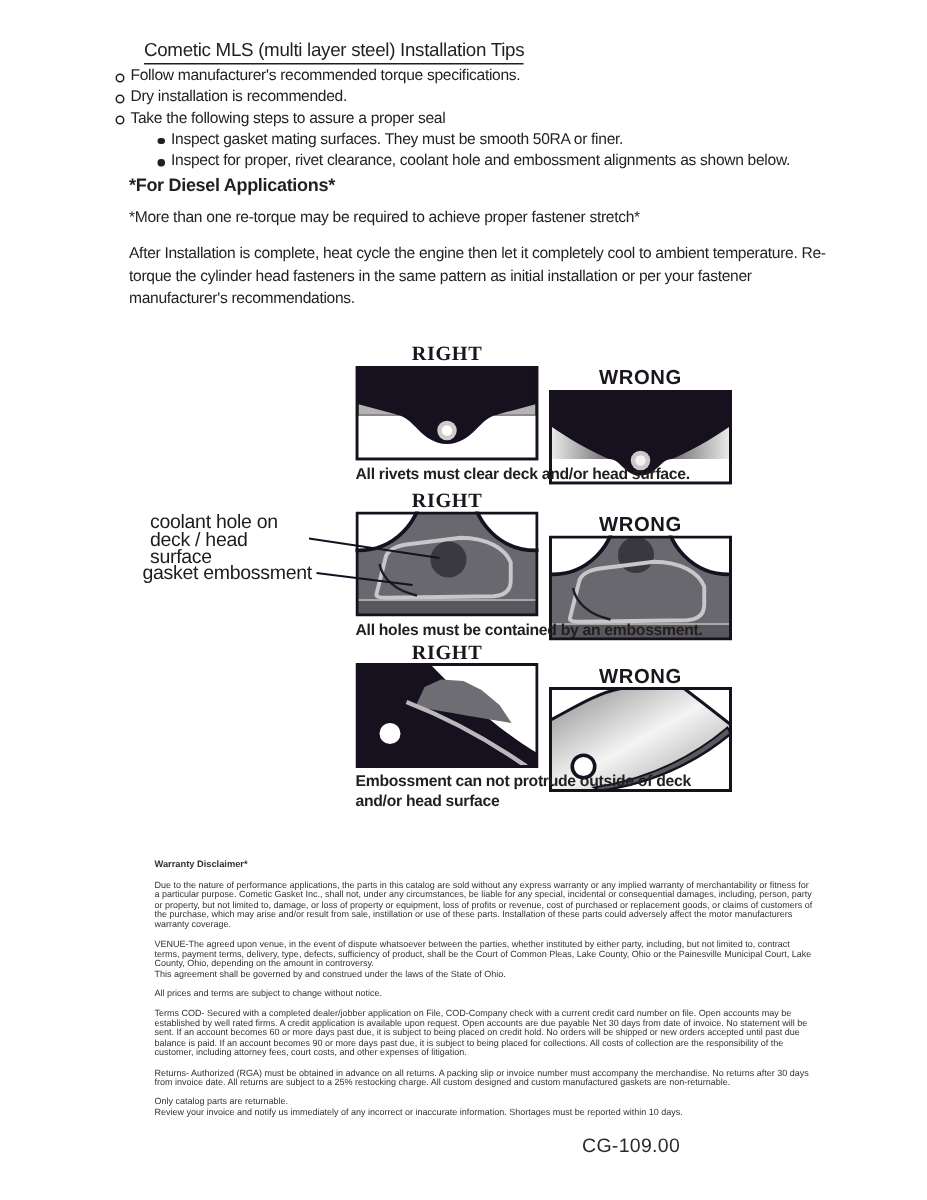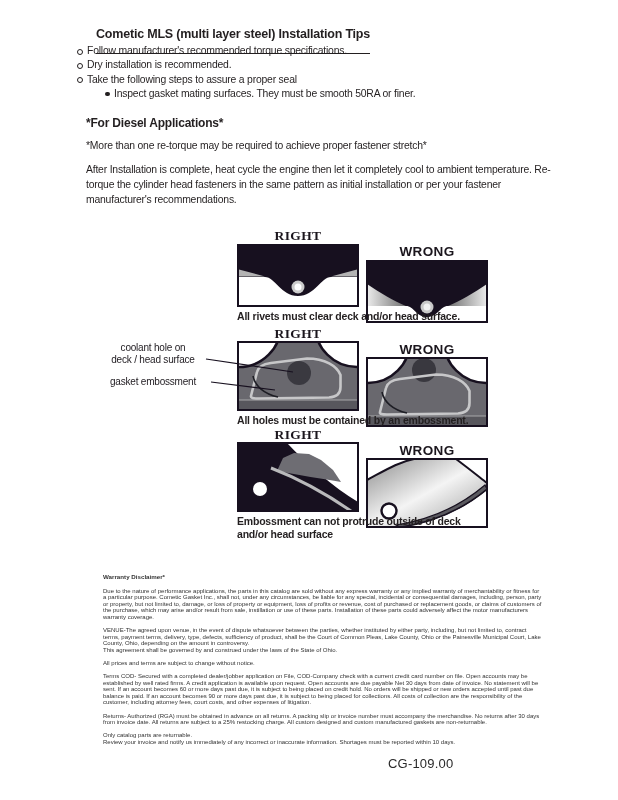--- a/index.html
+++ b/index.html
@@ -1,22 +1,22 @@
 <!DOCTYPE html>
 <html><head>
 <meta charset="utf-8">
 <style>
   html,body{margin:0;padding:0;background:#fff;}
   .page{position:relative;width:618px;height:800px;background:#ffffff;overflow:hidden;
         font-family:"Liberation Sans",sans-serif;color:#231f20;}
 
   
   .header{position:absolute;left:96px;top:24px;}
-  .title{display:inline-block;font-size:12.5px;font-weight:bold;letter-spacing:-0.2px;
-         border-bottom:1.6px solid #231f20;padding-bottom:12px;}
+  .title{display:inline-block;font-size:12.5px;font-weight:normal;letter-spacing:-0.2px;
+         border-bottom:1.6px solid #231f20;padding-bottom:2px;}
 
   
   .bullets{position:absolute;left:77px;top:44px;width:474px;font-size:10.4px;
            letter-spacing:-0.2px;line-height:14.3px;}
   .bullet{position:relative;padding-left:10px;}
   .bullet::before{content:"";position:absolute;left:0;top:4.6px;width:4px;height:4px;
                   border:1px solid #231f20;border-radius:50%;background:transparent;}
   .subbullets{margin-left:27px;}
   .bullet.sub::before{background:#231f20;border:none;width:4.6px;height:4.6px;top:5px;left:1px;}
 
@@ -31,21 +31,21 @@
   .dlabel{position:absolute;width:122px;text-align:center;font-size:13.5px;font-weight:bold;
           letter-spacing:0.4px;color:#1b161d;}
   .lcol{left:237px;font-family:Liberation Serif, serif;}  .rcol{left:366px;margin-top:16px;}
   .r1label{top:0;}    .r2label{top:98px;}   .r3label{top:199px;}
   .panel{position:absolute;width:122px;}
   .r1panel{top:16px;height:63px;} .r2panel{top:113px;height:70px;} .r3panel{top:214px;height:70px;}
   .panel svg{display:block;}
   .caption{position:absolute;left:237px;font-weight:bold;font-size:10.5px;
            letter-spacing:-0.2px;line-height:12.5px;}
   .cap1{top:82px;} .cap2{top:186px;width:260px;} .cap3{top:287px;width:238px;}
-  .sidelabels{position:absolute;text-align:center;font-size:10px;letter-spacing:-0.2px;
+  .sidelabels{position:absolute;text-align:left;font-size:13px;letter-spacing:-0.2px;
               line-height:11.5px;color:#1f1b20;}
   .side-coolant{left:100px;top:114px;width:106px;}
   .side-emboss{left:95px;top:148px;width:116px;}
   .leader{position:absolute;left:0;top:0;pointer-events:none;}
 
   
   .legal{position:absolute;left:103px;top:574px;width:440px;font-size:6px;line-height:6.6px;
          color:#333;letter-spacing:0;}
   .legal h3{font-size:6.2px;margin:0 0 7px 0;}
   .legal p{margin:0 0 6.5px 0;}
@@ -61,20 +61,21 @@
   <div class="header">
     <span class="title">Cometic MLS (multi layer steel) Installation Tips</span>
   </div>
 
   <div class="bullets">
     <div class="bullet">Follow manufacturer's recommended torque specifications.</div>
     <div class="bullet">Dry installation is recommended.</div>
     <div class="bullet">Take the following steps to assure a proper seal</div>
     <div class="subbullets">
       <div class="bullet sub">Inspect gasket mating surfaces.  They must be smooth 50RA or finer.</div>
+      <div class="bullet sub">Inspect for proper, rivet clearance, coolant hole and embossment alignments as shown below.</div>
     </div>
   </div>
 
   <div class="diesel">
     <h2>*For Diesel Applications*</h2>
     <p>*More than one re-torque may be required to achieve proper fastener stretch*</p>
     <p>After Installation is complete, heat cycle the engine then let it completely cool to ambient temperature. Re-torque the cylinder head fasteners in the same pattern as initial installation or per your fastener manufacturer's recommendations.</p>
   </div>
 
   <div class="diagrams">

